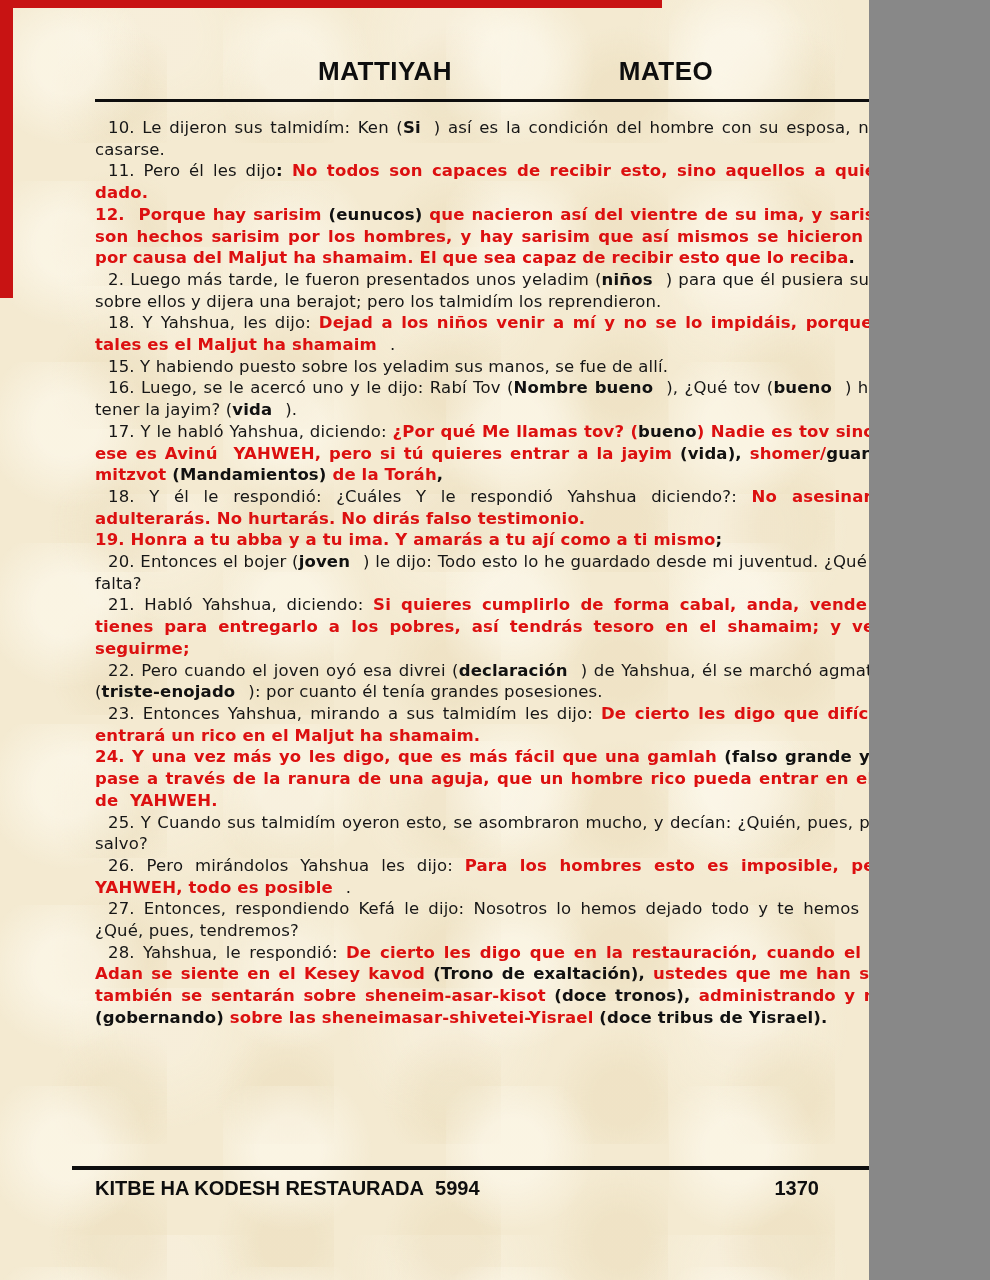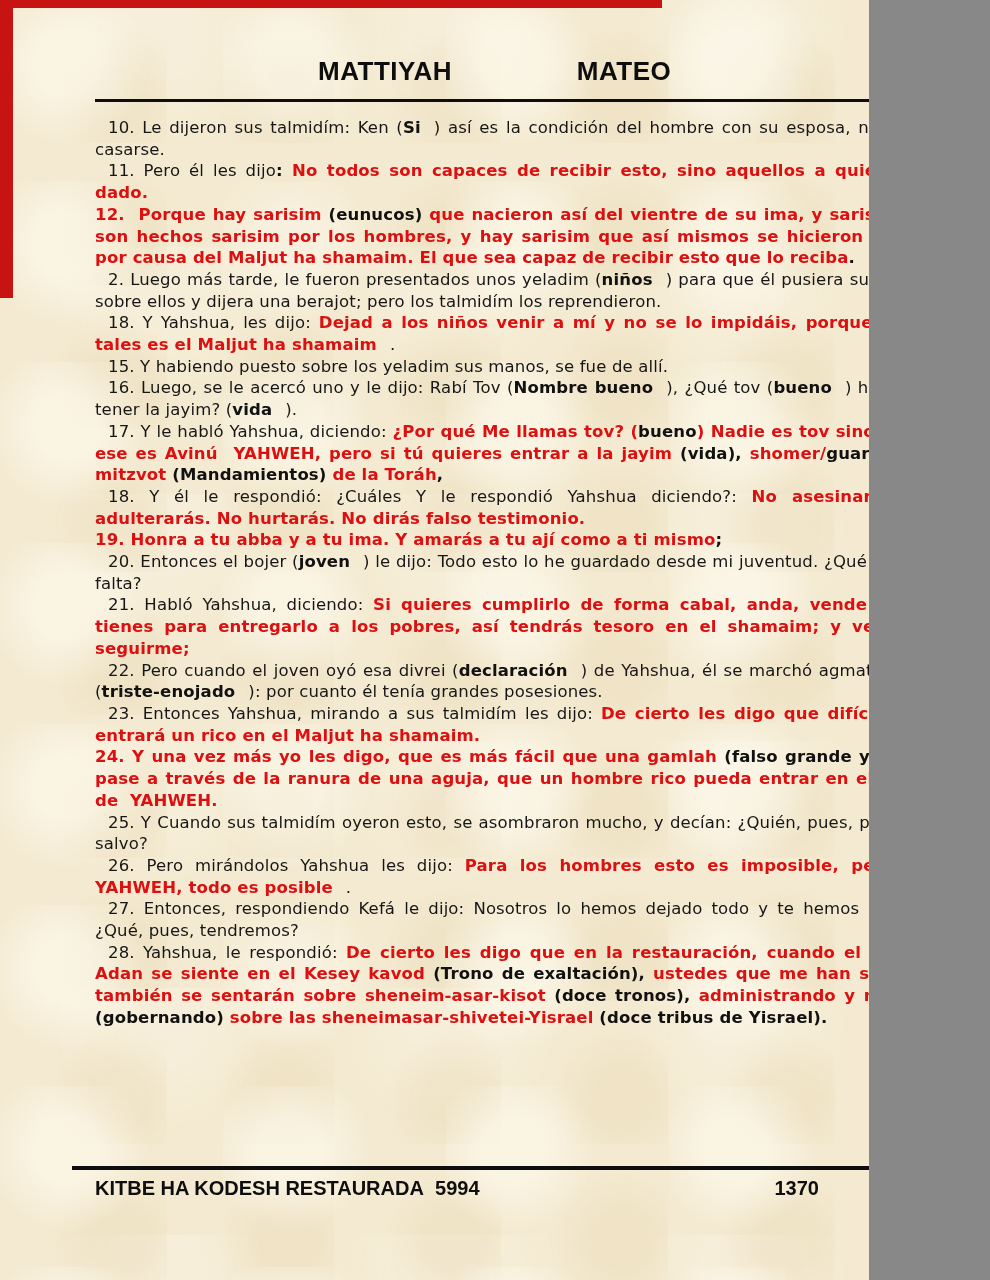--- a/index.html
+++ b/index.html
@@ -14,21 +14,21 @@
     font-family:"DejaVu Sans", sans-serif;
   }
   .edge-left  { position:absolute; left:0; top:0; width:13px; height:298px; }
   .edge-top   { position:absolute; left:0; top:0; width:662px; height:8px; }
   .title {
     position:absolute; top:56px; transform:translateX(-50%);
     font-family:"Liberation Sans", sans-serif; font-weight:bold;
     font-size:26px; color:#0e0e0e; letter-spacing:0.5px; white-space:nowrap;
   }
   .title-left  { left:385px; }
-  .title-right { left:624px; }
+  .title-right { left:666px; }
   .rule-top    { position:absolute; left:95px;  top:99px;   width:845px; height:3px; background:#0e0e0e; }
   .rule-bottom { position:absolute; left:72px;  top:1166px; width:868px; height:4px; background:#0e0e0e; }
   .verses {
     position:absolute; left:95px; top:117px; width:845px;
     font-size:16.5px; line-height:21.7px; letter-spacing:0.15px;
     text-align:justify; color:#161616;
   }
   .verse { margin:0; padding:0; }
   .seg-normal { font-weight:normal;margin-left:13px; }
   .seg-bold   { font-weight:bold; color:#111111; }

